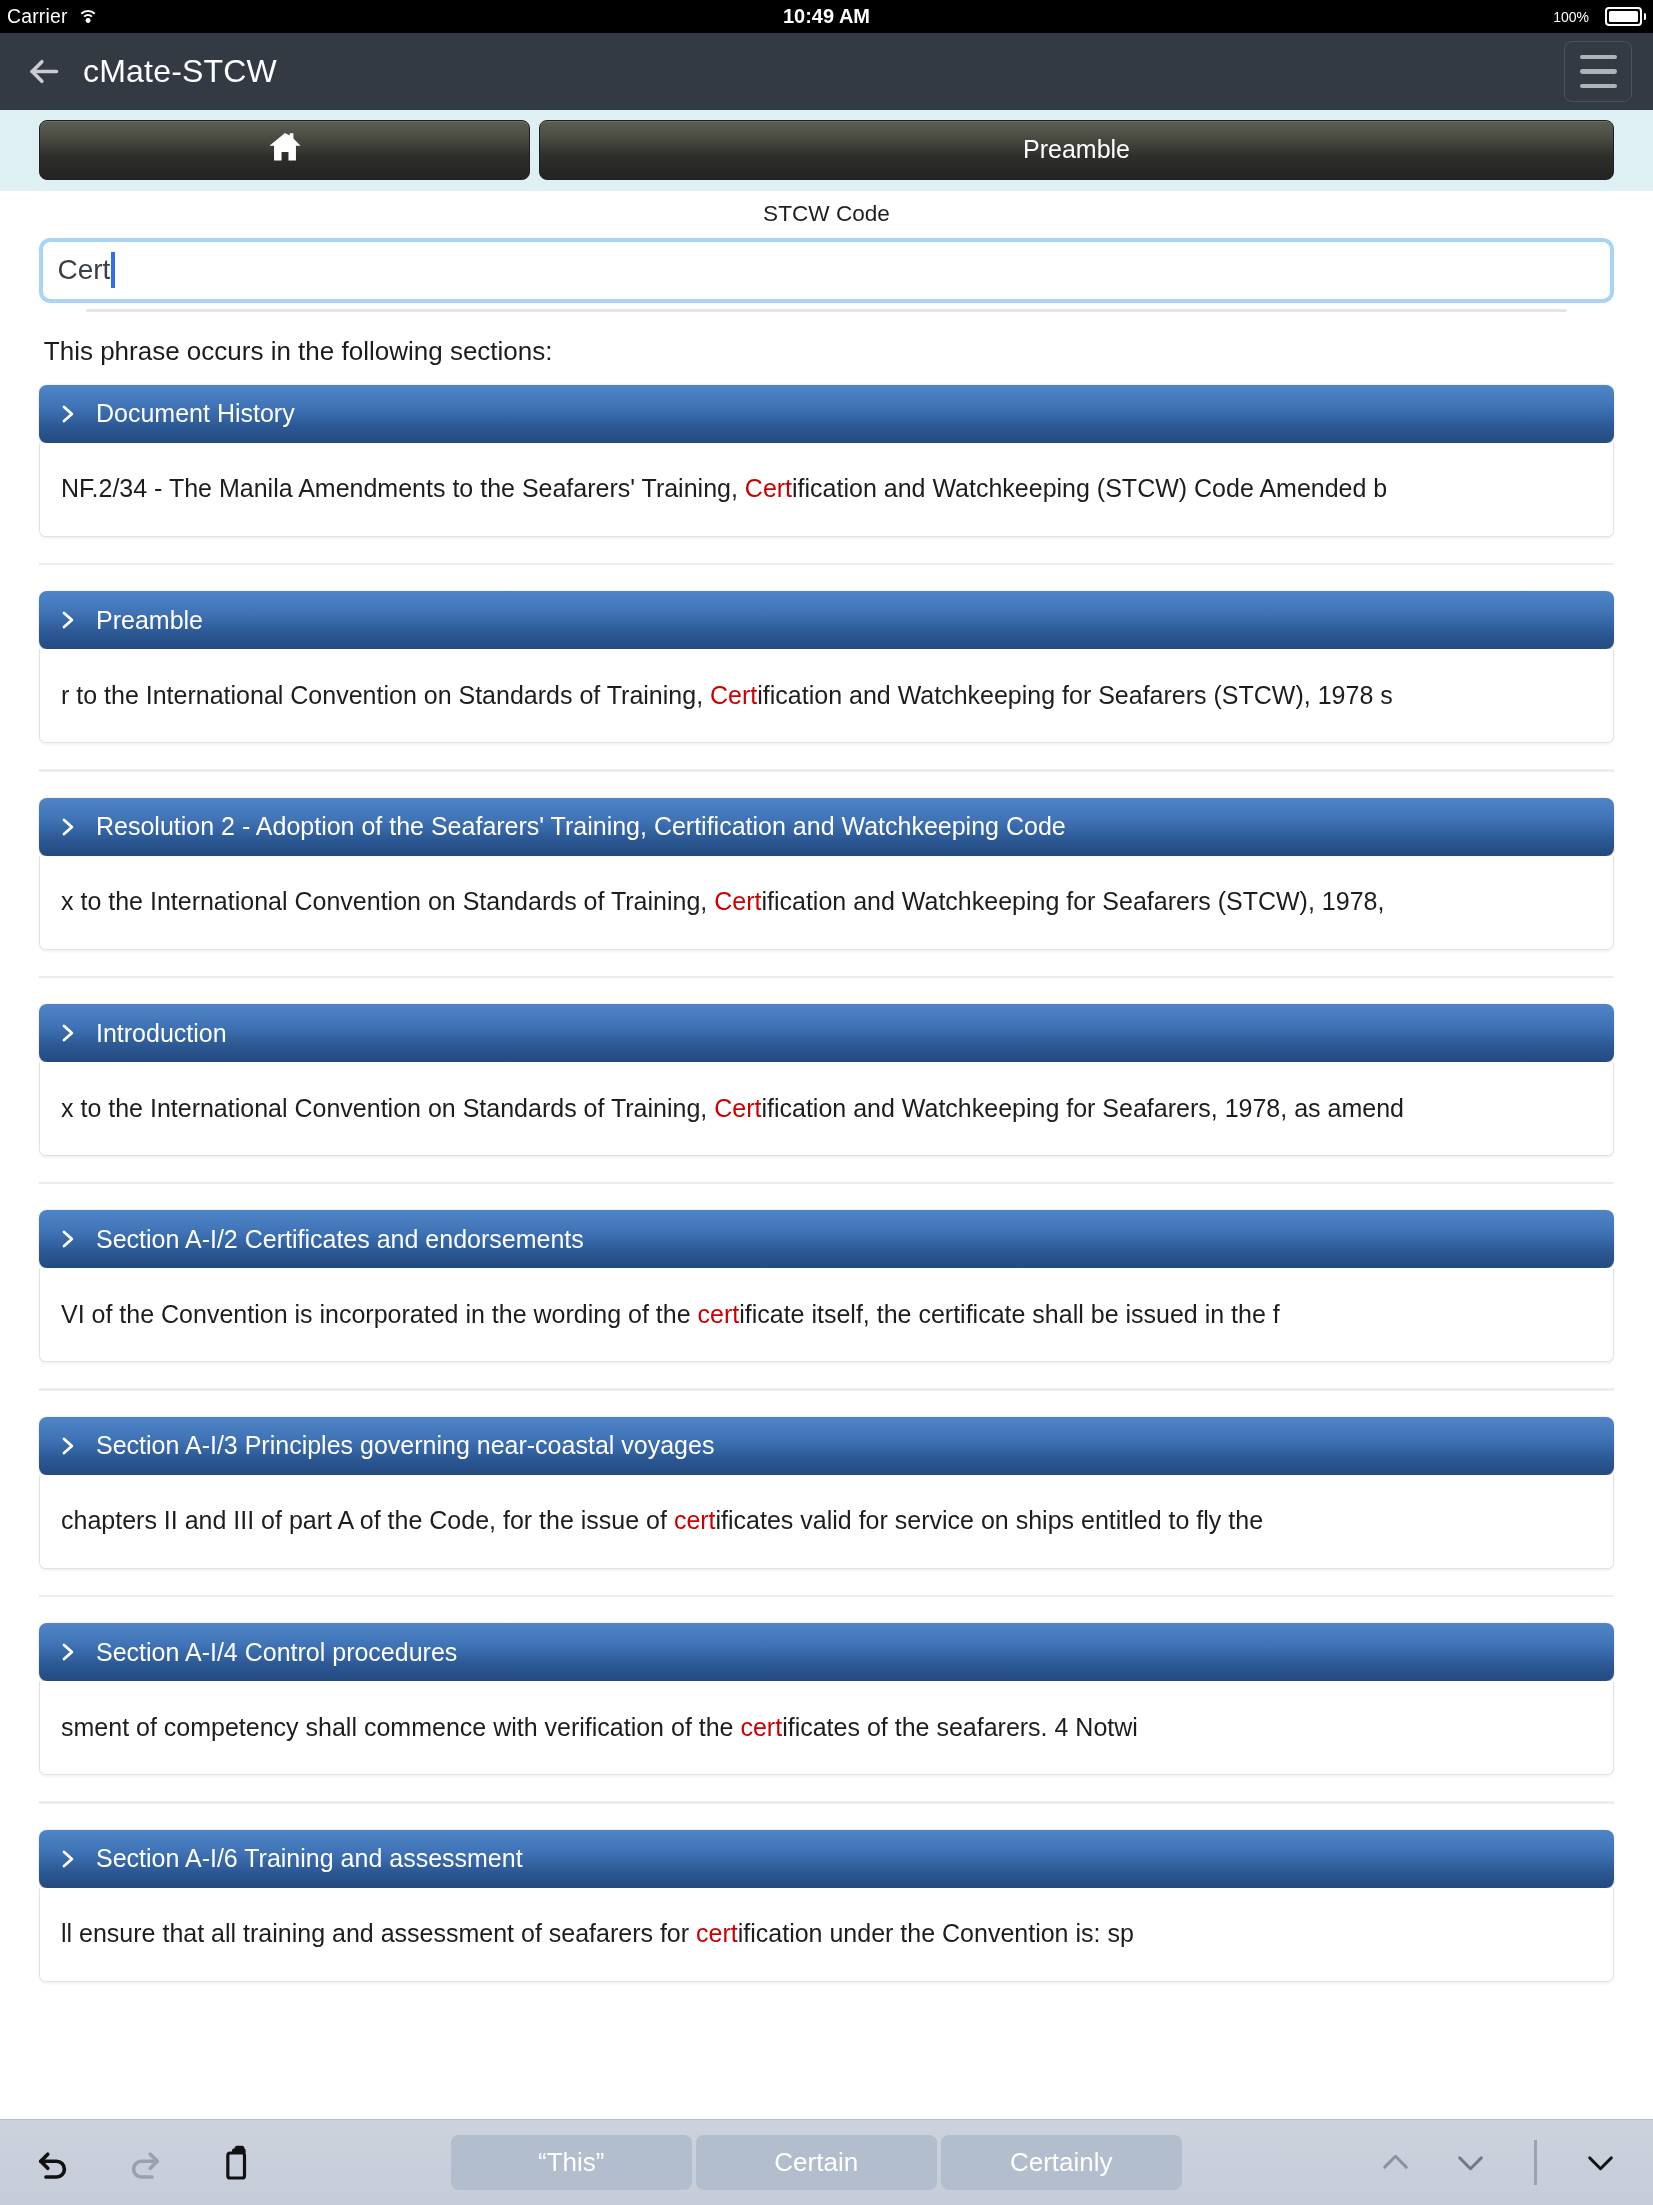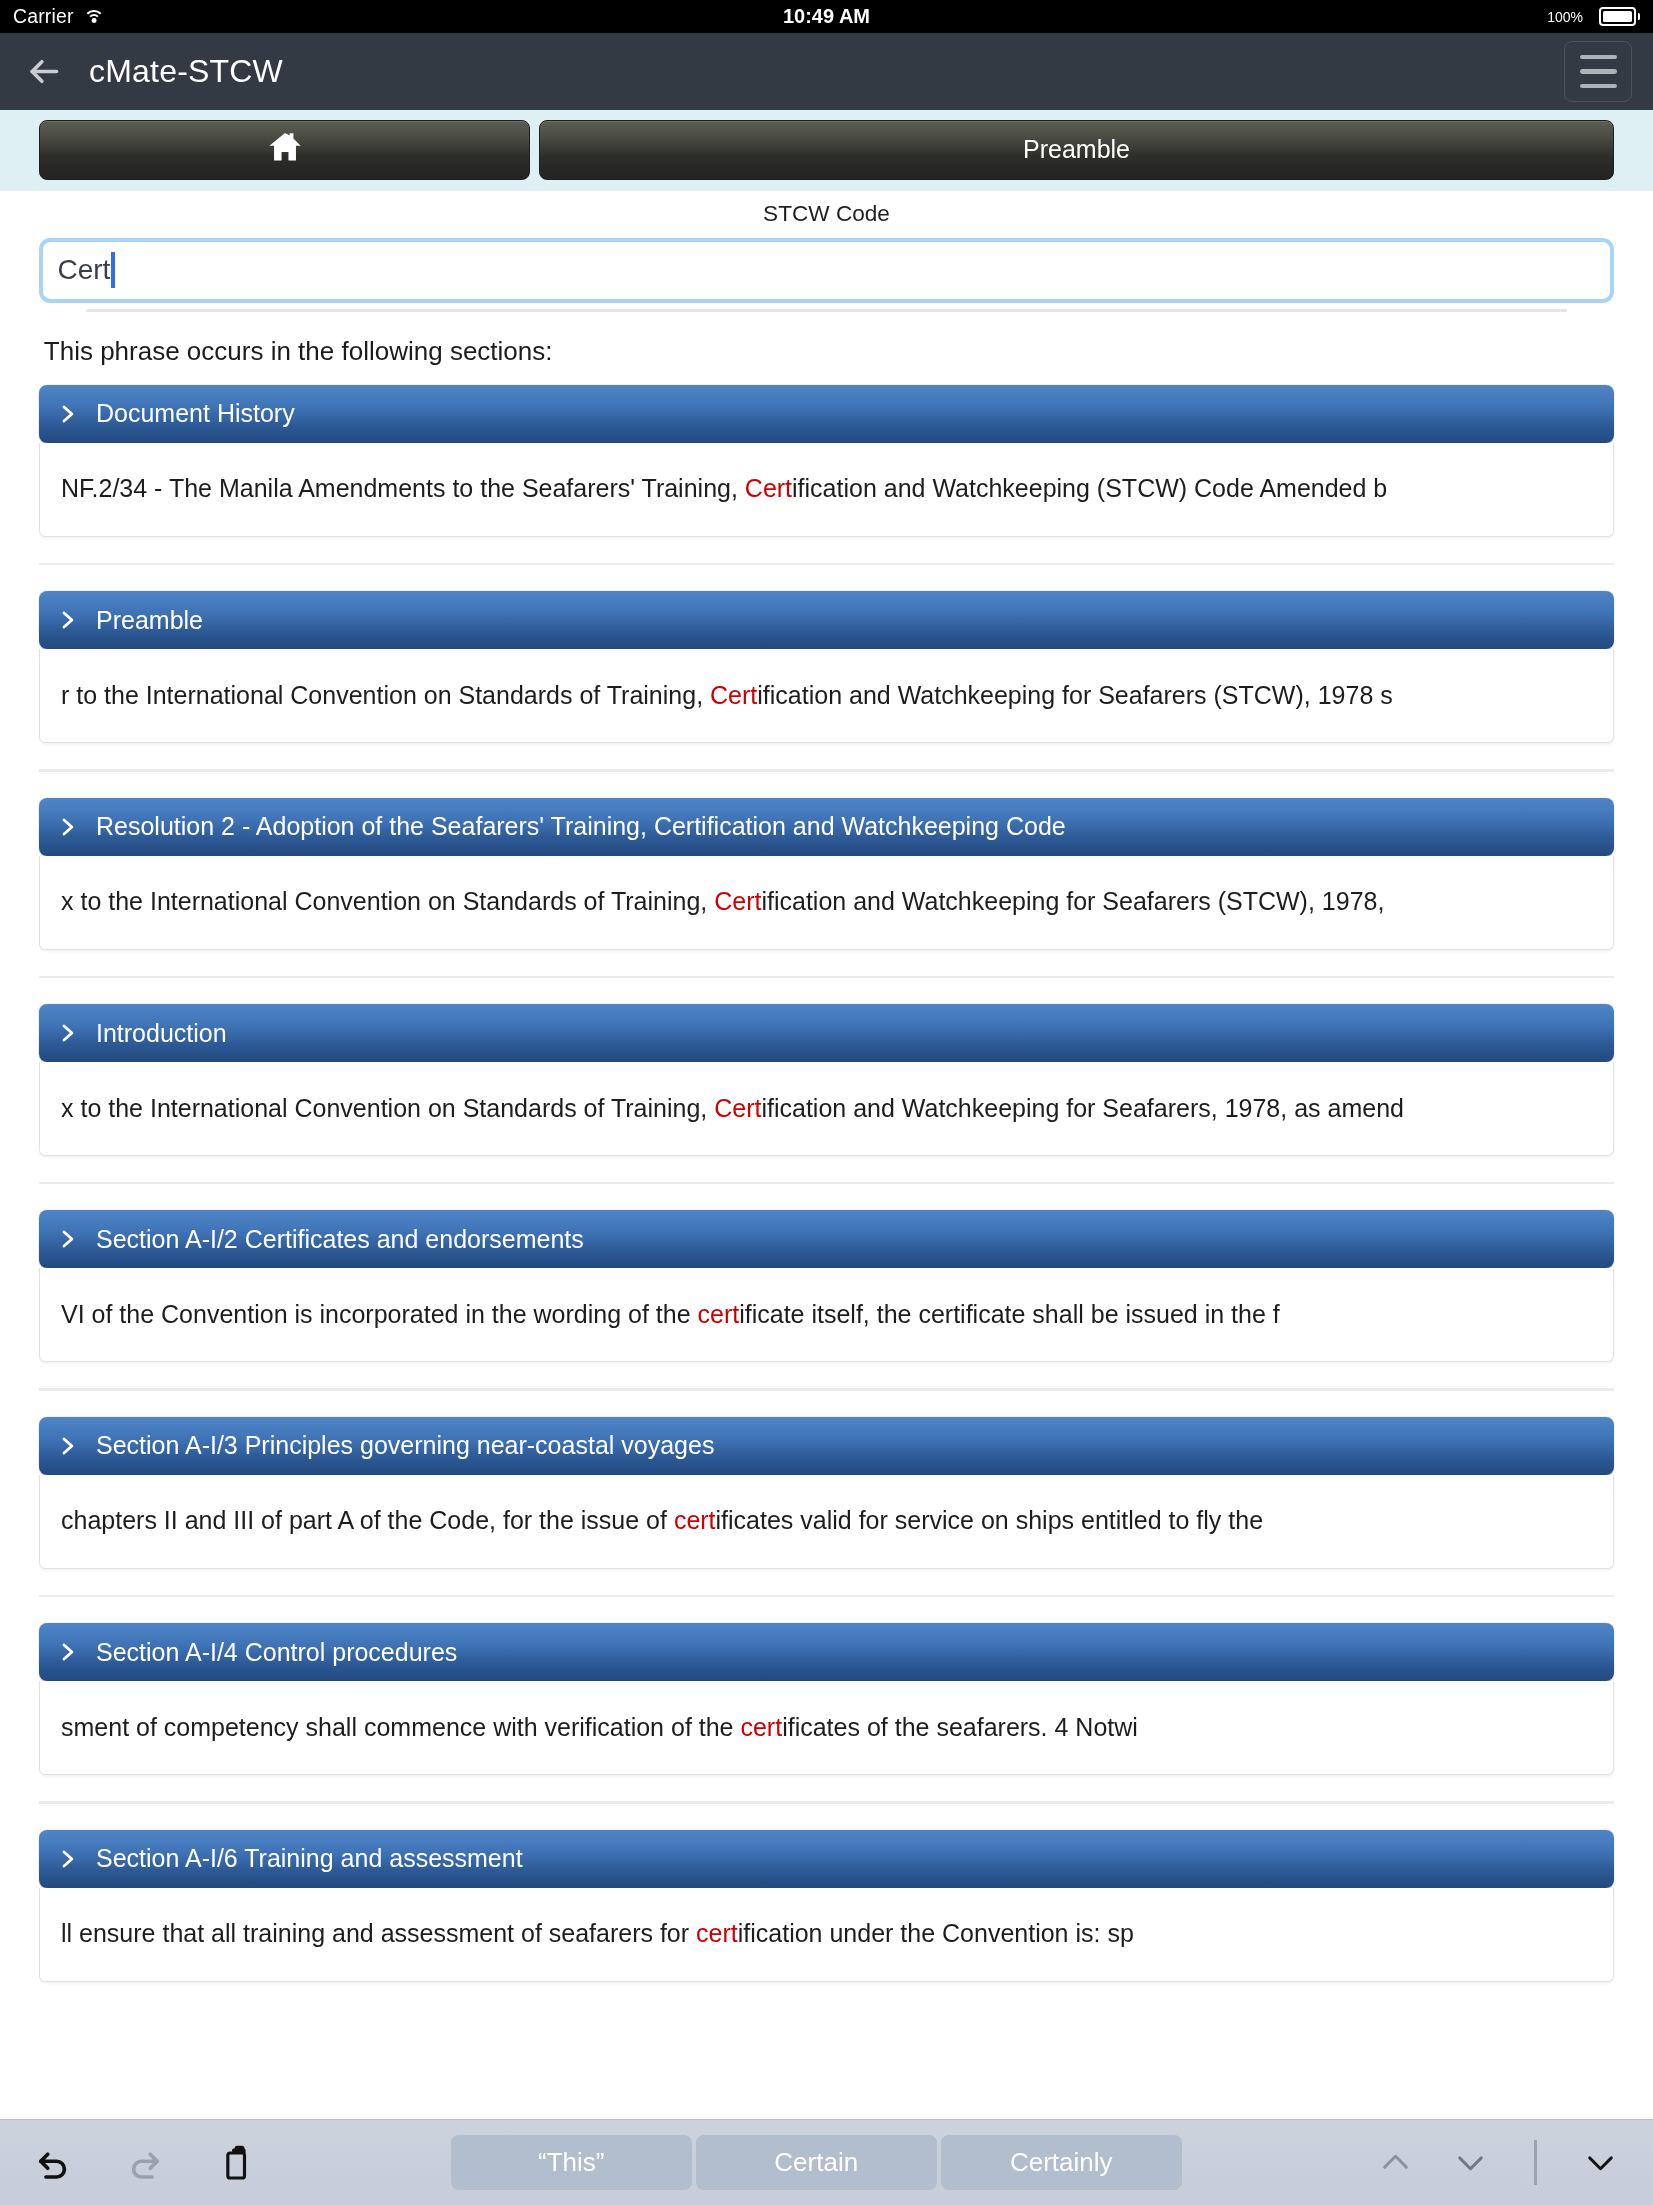--- a/index.html
+++ b/index.html
@@ -7,21 +7,21 @@
     width:1653px; height:2205px;
     background:#ffffff;
     font-family:"Liberation Sans","DejaVu Sans",sans-serif;
     overflow:hidden;
   }
   .screen { width:1653px; height:2205px; position:relative; display:flex; flex-direction:column; }
 
   
   .statusbar {
     height:33px; background:#000000; color:#ffffff;
-    display:flex; align-items:center; padding:0 13px;
+    display:flex; align-items:center; padding:0 7px;
     font-size:19.4px; flex:0 0 auto; position:relative;
   }
   .sb-left { display:flex; align-items:center; gap:9.7px; }
   .sb-carrier { font-size:19.4px; letter-spacing:0.2px; }
   .wifi-icon { display:inline-block; width:21px; height:16px; position:relative; }
   .wifi-icon span {
     position:absolute; left:50%; transform:translateX(-50%);
     border:2.4px solid #fff; border-bottom-color:transparent;
     border-left-color:transparent; border-right-color:transparent;
     border-radius:50%;
@@ -46,21 +46,21 @@
   .appbar {
     height:77px; background:#343a44; flex:0 0 auto;
     display:flex; align-items:center; padding:0 21px; position:relative;
   }
   .back-arrow {
     width:44px; height:44px; display:flex; align-items:center; justify-content:center;
     color:#c9ccd1; flex:0 0 auto;
   }
   .back-arrow svg { display:block; }
   .app-title {
-    color:#ffffff; font-size:32px; margin-left:24px; letter-spacing:0.2px; white-space:nowrap;
+    color:#ffffff; font-size:32px; margin-left:18px; letter-spacing:0.2px; white-space:nowrap;
   }
   .menu-btn {
     margin-left:auto; width:68px; height:61px; border:1.2px solid #4c525c;
     border-radius:8px; display:flex; flex-direction:column;
     align-items:center; justify-content:center; gap:9.7px; background:transparent;
   }
   .menu-btn i { display:block; width:37px; height:4.8px; background:#aeb3ba; border-radius:2.4px; }
 
   
   .navrow {

